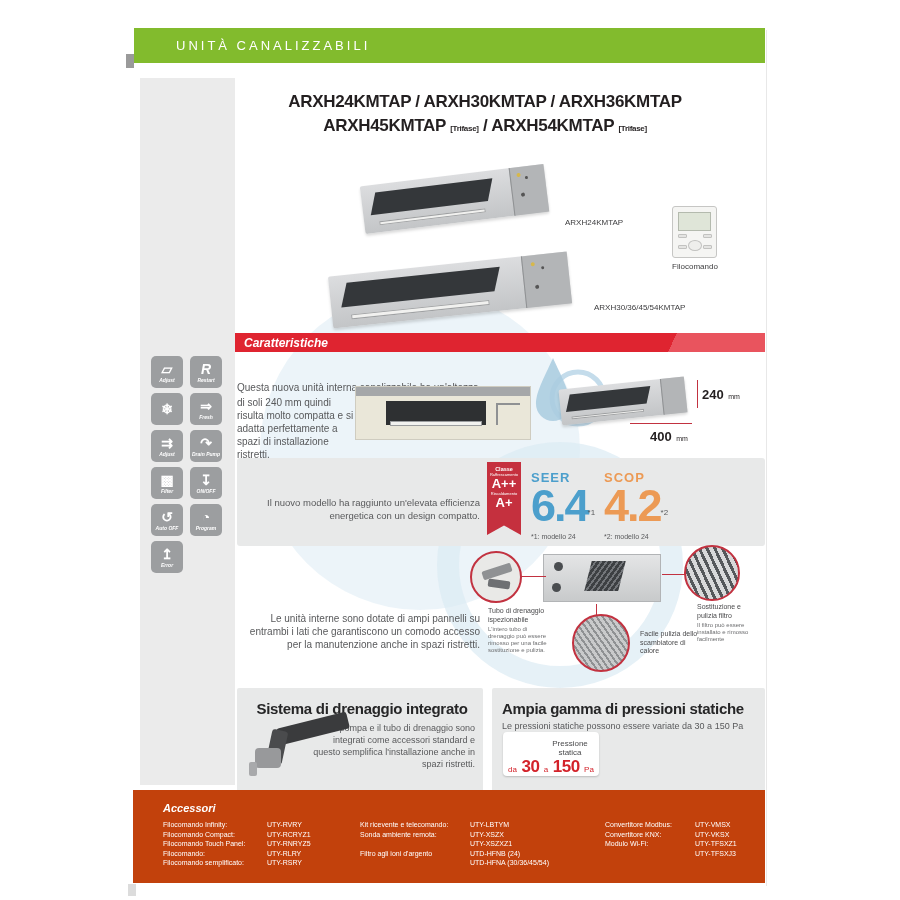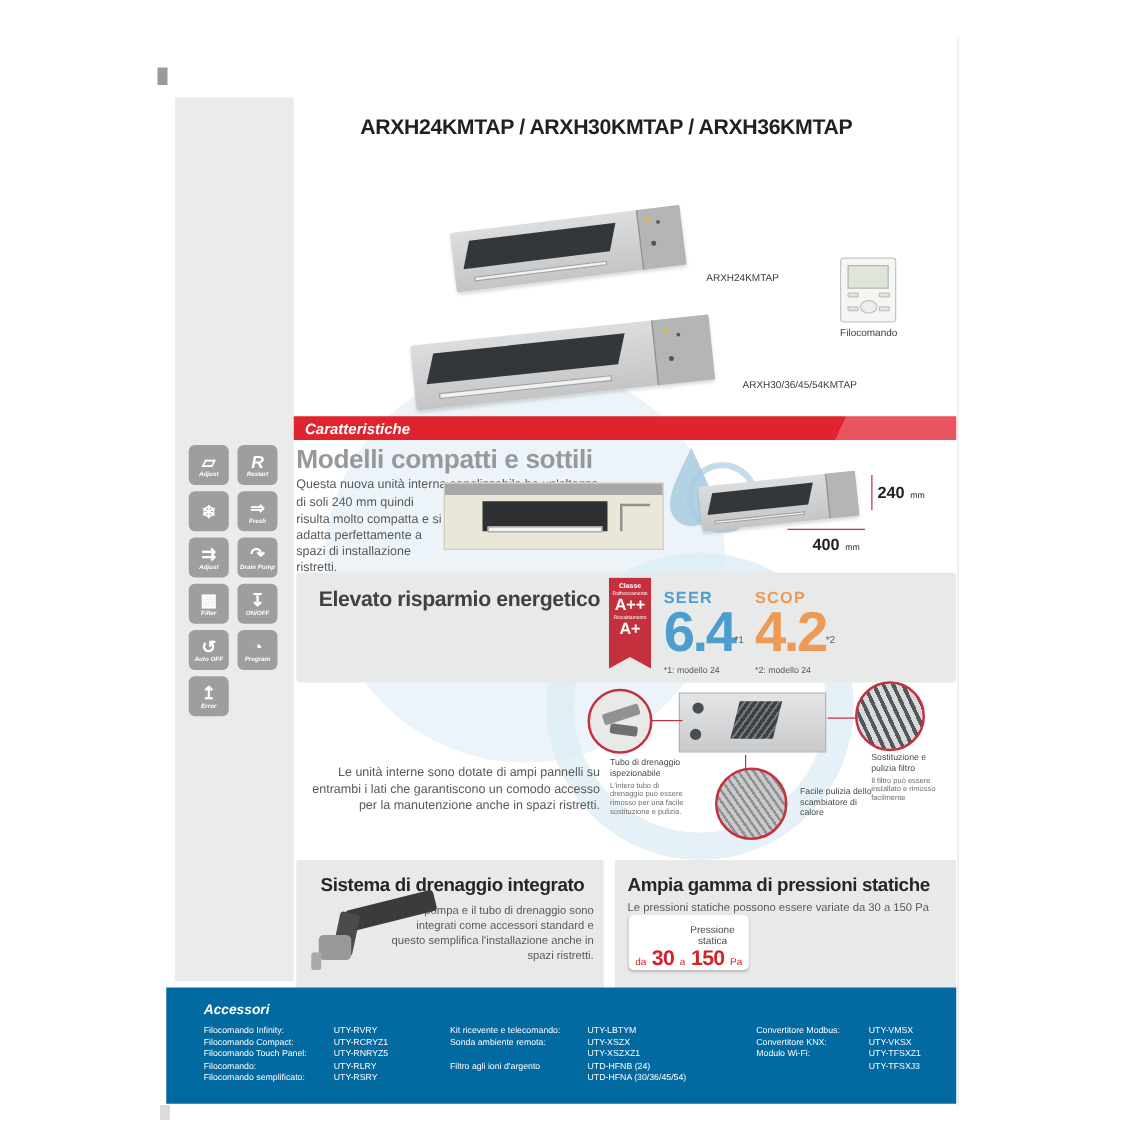--- a/index.html
+++ b/index.html
@@ -98,21 +98,21 @@
   .pump .d1 { position:absolute; left:34px; top:2px; width:72px; height:17px; background:#3a3b3d; transform:rotate(-14deg); border-radius:3px; }
   .pump .d2 { position:absolute; left:26px; top:12px; width:16px; height:34px; background:#4a4b4d; transform:rotate(12deg); border-radius:3px; }
   .pump .d3 { position:absolute; left:12px; top:30px; width:26px; height:20px; background:#98999b; border-radius:4px; }
   .pump .d4 { position:absolute; left:6px; top:44px; width:8px; height:14px; background:#a8a9ab; border-radius:2px; }
   .pressure-box { left:503px; top:732px; width:96px; height:44px; background:#fff; border-radius:4px; box-shadow:0 1px 2px rgba(0,0,0,0.2); text-align:center; }
   .pb-title { font-size:8px; color:#4a4a4c; margin-top:7px;margin-left:38px; }
   .pb-red-s { font-size:8px; color:#d3222a; }
   .pb-red-b { font-size:17px; font-weight:bold; color:#d3222a; letter-spacing:-0.5px; }
 
   
-  .footer { left:133px; top:790px; width:632px; height:93px; background:#0369a1; color:#fff; }
+  .footer { left:133px; top:790px; width:632px; height:93px; background:#c2410c; color:#fff; }
   .footer .head { font-size:11px; font-weight:bold; font-style:italic; position:absolute; left:30px; top:12px; }
   .acc-row { font-size:7px; line-height:9.5px; white-space:nowrap; }
   .acc-col { position:absolute; top:30px; }
   .acc-label { display:inline-block; }
   .c1 .acc-label { width:104px; }
   .c2 .acc-label { width:110px; }
   .c3 .acc-label { width:90px; }
 </style>
 </head>
 <body>
@@ -123,20 +123,23 @@
     <circle cx="420" cy="450" r="160" fill="#dcebf4" opacity="0.55"></circle>
     <circle cx="560" cy="565" r="112" fill="none" stroke="#dcebf4" stroke-width="22" opacity="0.7"></circle>
     <circle cx="578" cy="398" r="26" fill="none" stroke="#c4dcEB" stroke-width="5"></circle>
     <path d="M553,358 C563,380 570,392 570,404 a17,17 0 1,1 -34,0 C536,392 543,380 553,358 Z" fill="#a9cbdf" opacity="0.85"></path>
   </svg>
 
   <div class="abs corner-mark-top"></div>
   <div class="abs corner-mark-bottom"></div>
   <div class="abs page-edge"></div>
 
+  <div class="abs green-bar">
+    <div class="t">UNITÀ CANALIZZABILI</div>
+  </div>
 
   <div class="abs left-col"></div>
   <div class="feat-icon" style="left:151px;top:356px;">
       <span class="glyph">▱</span>
       <span class="ilabel">Adjust</span>
     </div>
   <div class="feat-icon" style="left:190px;top:356px;">
       <span class="glyph" style="font-style:italic;">R</span>
       <span class="ilabel">Restart</span>
     </div>
@@ -172,20 +175,21 @@
       <span class="glyph">◔</span>
       <span class="ilabel">Program</span>
     </div>
   <div class="feat-icon" style="left:151px;top:541px;">
       <span class="glyph">↥</span>
       <span class="ilabel">Error</span>
     </div>
 
   <div class="abs title-block">
     <div class="ln">ARXH24KMTAP / ARXH30KMTAP / ARXH36KMTAP</div>
+    <div class="ln"><span>ARXH45KMTAP </span><span class="sm">[Trifase]</span><span> / ARXH54KMTAP </span><span class="sm">[Trifase]</span></div>
   </div>
 
   <div class="ac-body" style="left:362px;top:175px;width:185px;height:48px;transform:rotate(-7deg);">
     <div class="ac-grille"></div>
     <div class="ac-strip"></div>
     <div class="ac-cap">
       <span class="dot" style="left:6px;top:6px;width:4px;height:4px;background:#d7b84a;"></span>
       <span class="dot" style="left:14px;top:10px;width:3px;height:3px;background:#555;"></span>
       <span class="dot" style="left:8px;top:26px;width:4px;height:4px;background:#555;"></span>
     </div>
@@ -210,21 +214,20 @@
     <div class="btn" style="left:5px;top:38px;"></div>
     <div class="btn" style="left:30px;top:38px;"></div>
     <div class="knob"></div>
   </div>
   <div class="abs caption" style="left:662px;top:262px;width:66px;text-align:center;">Filocomando</div>
 
   <div class="abs red-banner">
     <div class="t">Caratteristiche</div>
   </div>
 
-  <div class="abs h-gray" style="left:237px;top:356px;">Modelli compatti e sottili</div>
   <div class="abs body-txt" style="left:237px;top:381px;width:300px;">Questa nuova unità interna canalizzabile ha un'altezza</div>
   <div class="abs body-txt" style="left:237px;top:396px;width:118px;">di soli 240 mm quindi risulta molto compatta e si adatta perfettamente a spazi di installazione ristretti.</div>
 
   <div class="abs install">
     <div class="ceil"></div>
     <div class="open"></div>
     <div class="lip"></div>
     <div class="pipe" style="left:140px;top:16px;width:2px;height:22px;"></div>
     <div class="pipe" style="left:140px;top:16px;width:24px;height:2px;"></div>
   </div>
@@ -233,21 +236,21 @@
     <div class="ac-grille"></div>
     <div class="ac-strip"></div>
     <div class="ac-cap"></div>
   </div>
   <div class="abs dim-line-v"></div>
   <div class="abs" style="left:702px;top:385px;"><span class="dim-num">240</span> <span class="dim-unit">mm</span></div>
   <div class="abs dim-line-h"></div>
   <div class="abs" style="left:650px;top:427px;"><span class="dim-num">400</span> <span class="dim-unit">mm</span></div>
 
   <div class="abs energy-panel"></div>
-  <div class="abs h-dark" style="left:250px;top:470px;width:230px;text-align:right;">Elevato risparmio energetico</div>
+  <div class="abs body-txt" style="left:262px;top:496px;width:218px;text-align:right;font-size:9.5px;">Il nuovo modello ha raggiunto un'elevata efficienza energetica con un design compatto.</div>
 
   <div class="abs ribbon">
     <div class="r1">Classe</div>
     <div class="r2">Raffrescamento</div>
     <div class="big">A++</div>
     <div class="r2">Riscaldamento</div>
     <div class="big">A+</div>
   </div>
 
   <div class="abs" style="left:531px;top:470px;color:#4c9fcc;">

